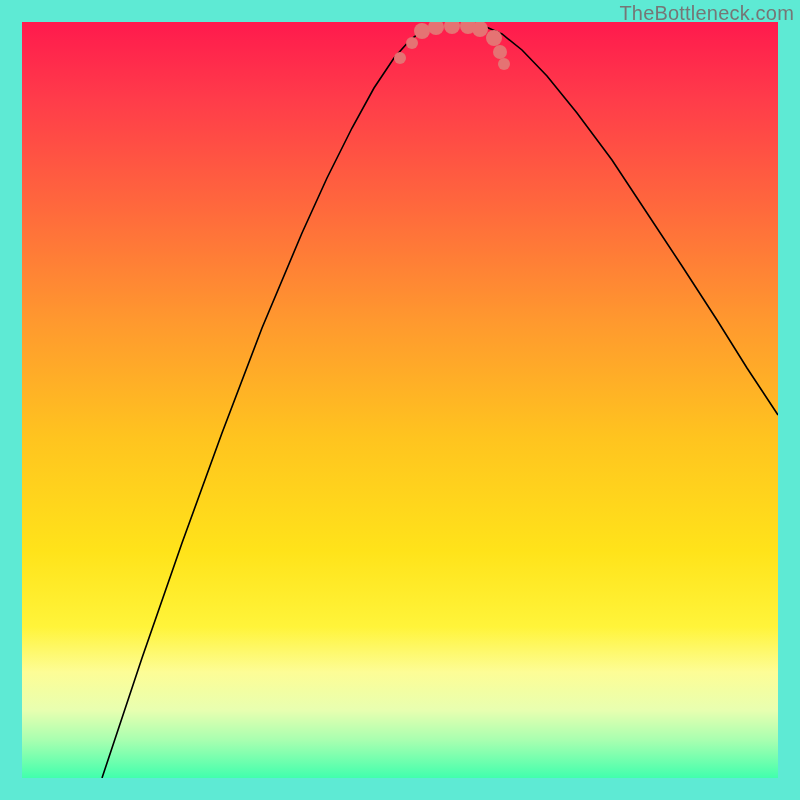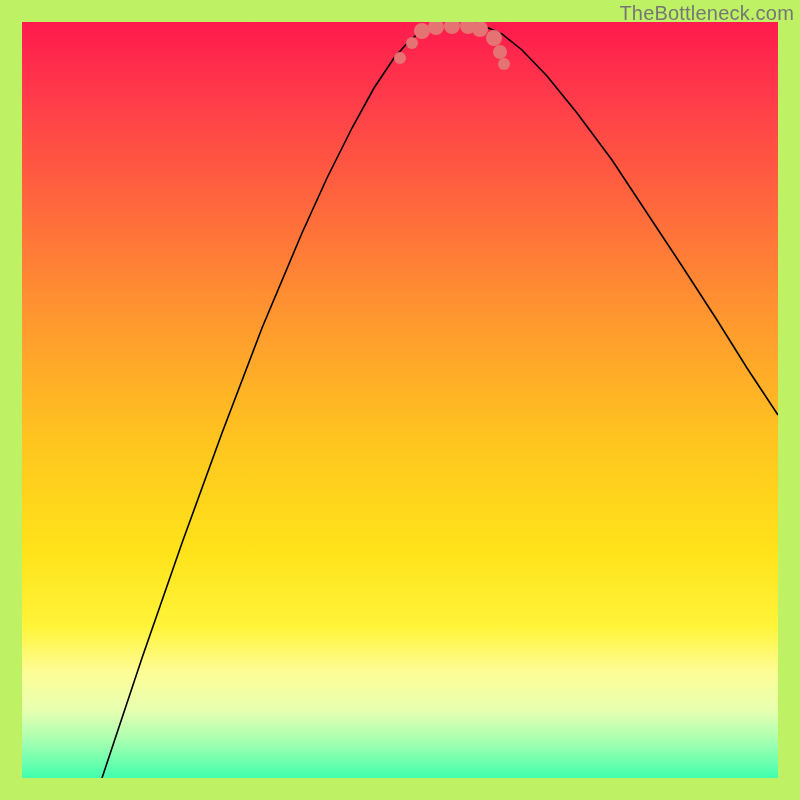--- a/index.html
+++ b/index.html
@@ -10,21 +10,21 @@
     overflow: hidden;
     background: #000;
     font-family: Arial, Helvetica, sans-serif;
   }
   .frame {
     position: absolute;
     left: 0;
     top: 0;
     width: 800px;
     height: 800px;
-    background: #bef264;
+    background: #5eead4;
   }
   .plot {
     position: absolute;
     left: 22px;
     top: 22px;
     width: 756px;
     height: 756px;
     overflow: hidden;
   }
   .gradient {

